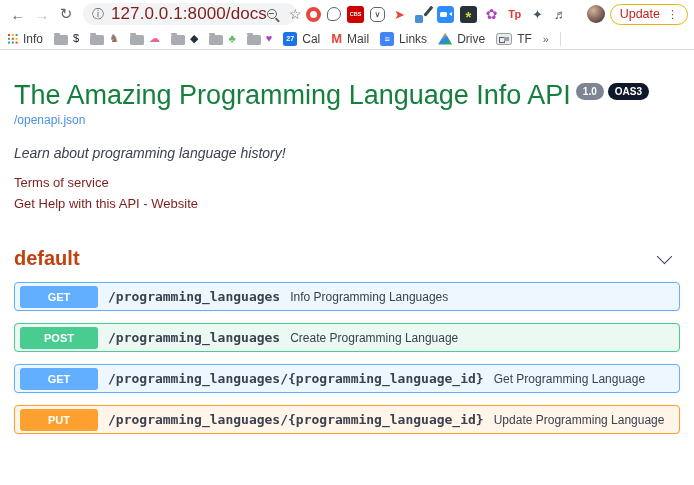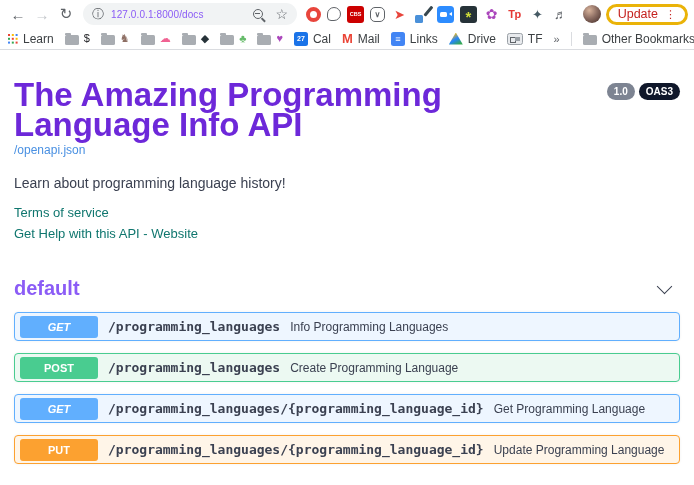--- a/index.html
+++ b/index.html
@@ -14,21 +14,21 @@
   
   .chrome { background:#fff; border-bottom:1px solid #dadce0; }
   .toolbar { height:28px; display:flex; align-items:center; padding:0 6px; }
   .nav-btn { width:24px; height:24px; display:flex; align-items:center; justify-content:center;
              font-size:15px; color:#5f6368; border-radius:50%; flex:0 0 auto; cursor:pointer; }
   .nav-btn.disabled { color:#c4c7cb; }
 
   .omnibox { display:flex; align-items:center; background:#f1f3f4; border-radius:12px;
              height:22px; width:214px; padding:0 9px; margin:0 5px; flex:0 0 auto; }
   .info-icon { color:#5f6368; font-size:12px; margin-right:7px; }
-  .url-text { font-size:10px; color:#8b5cf6; flex:1; white-space:nowrap; letter-spacing:.1px; }
+  .url-text { font-size:17px; color:#7f1d1d; flex:1; white-space:nowrap; letter-spacing:.1px; }
   .mag-icon { width:10px; height:10px; border:1.5px solid #5f6368; border-radius:50%;
               position:relative; margin-right:12px; flex:0 0 auto; }
   .mag-icon::before { content:""; position:absolute; left:1px; top:2.7px; width:5px; height:1.4px; background:#5f6368; }
   .mag-icon::after { content:""; position:absolute; right:-4px; bottom:-2.5px; width:5px; height:1.5px;
                      background:#5f6368; transform:rotate(45deg); }
   .star-icon { color:#5f6368; font-size:14px; line-height:1; }
 
   .ext-row { display:flex; align-items:center; gap:6px; margin-left:4px; flex:1 0 auto; }
   .ext { width:17px; height:17px; display:flex; align-items:center; justify-content:center;
          font-size:11px; flex:0 0 auto; cursor:pointer; position:relative; }
@@ -51,21 +51,21 @@
                         border-right:3.5px solid #fff; }
   .ext-darkflower { background:#263238; border-radius:3px; color:#cddc39; font-size:15px; font-weight:bold; line-height:0; padding-top:6px; }
   .ext-purpleflower { color:#ab47bc; font-size:14px; }
   .ext-tp { color:#e53935; font-weight:bold; font-size:11px; letter-spacing:-.5px; }
   .ext-puzzle { color:#455a64; font-size:13px; }
   .ext-playlist { color:#5f6368; font-size:13px; }
 
   .avatar { width:18px; height:18px; border-radius:50%; margin:0 5px 0 6px; flex:0 0 auto; cursor:pointer;
             background:radial-gradient(circle at 35% 30%, #d7b29a 0%, #8d6e63 45%, #3e2723 100%); }
   .update-pill { display:flex; align-items:center; gap:7px; height:21px; padding:0 9px;
-                 border:3px solid #eab308; border-radius:11px; color:#c5221f; font-size:12.5px;
+                 border:1px solid #eab308; border-radius:11px; color:#c5221f; font-size:12.5px;
                  cursor:pointer; flex:0 0 auto; background:#fff; }
   .kebab { font-size:11px; color:#c5221f; }
 
   
   .bookmarks { height:21px; display:flex; align-items:center; padding:0 8px; gap:11px; }
   .bm { display:flex; align-items:center; gap:5px; font-size:12px; color:#3c4043; cursor:pointer;
         white-space:nowrap; flex:0 0 auto; }
   .apps-grid { width:10px; height:10px; position:relative; }
   .apps-grid::before { content:""; position:absolute; width:2.4px; height:2.4px; background:#ea4335;
     box-shadow: 3.8px 0 0 #fbbc04, 7.6px 0 0 #4285f4,
@@ -84,47 +84,47 @@
                 background:linear-gradient(150deg, #fbbc04 15%, #2684fc 50%, #34a853 85%); }
   .tf-icon { width:16px; height:12px; background:#e8eaed; border:1px solid #9aa0a6; border-radius:2.5px; position:relative; }
   .tf-icon::before { content:""; position:absolute; left:2px; top:3px; width:4px; height:4px; border:1px solid #5f6368; }
   .tf-icon::after { content:""; position:absolute; right:2px; top:3px; width:5px; height:4px; background:#9aa0a6; }
   .bm-overflow { color:#5f6368; font-size:11px; }
   .bm-sep { width:1px; height:14px; background:#dadce0; flex:0 0 auto; }
 
   
   .page { padding:30px 14px 0; }
   .api-title { display:flex; align-items:flex-start; gap:5px; margin:0; }
-  .api-title-text { font-size:33px; line-height:30px; font-weight:bold; color:#6d28d9; }
+  .api-title-text { font-size:27px; line-height:30px; font-weight:normal; color:#15803d; }
   .badges { display:flex; gap:4px; margin-top:3px; }
   .badge { color:#fff; font-size:10px; font-weight:bold; padding:2px 7px; border-radius:9px; line-height:1.3;text-align:center; }
   .badge-version { background:#7d8492; }
   .badge-oas { background:#0f172a; }
   .spec-link { display:inline-block; margin-top:3px; font-size:12px; color:#4990e2; cursor:pointer; }
-  .description { margin-top:17px; font-size:14px; color:#3b4151; }
+  .description { margin-top:17px; font-size:14px; color:#3b4151;font-style:italic; }
   .info-links { margin-top:14px; }
-  .info-link { display:block; font-size:13px; line-height:15px; color:#0f766e; cursor:pointer; }
+  .info-link { display:block; font-size:13px; line-height:15px; color:#7f1d1d; cursor:pointer; }
   .link-terms { margin-bottom:6px; }
   .link-license { margin-top:8px; }
 
   .section-header { margin-top:36px; display:flex; align-items:center; justify-content:space-between; cursor:pointer; }
-  .section-title { font-size:20px; font-weight:bold; color:#8b5cf6; }
+  .section-title { font-size:20px; font-weight:bold; color:#c2410c; }
   .chevron-down { width:11px; height:11px; border-right:1.5px solid #3b4151; border-bottom:1.5px solid #3b4151;
                   transform:rotate(45deg); margin:-4px 10px 0 0; }
 
   .opblock { display:flex; align-items:center; border:1px solid; border-radius:4px;
              margin-top:12px; height:29px; padding:0 5px; cursor:pointer;
              box-shadow:0 0 3px rgba(0,0,0,.06); }
   .opblock:first-of-type { margin-top:14px; }
   .ob-get    { border-color:#61affe; background:#eef6ff; }
   .ob-post   { border-color:#49cc90; background:#ecf9f2; }
   .ob-put    { border-color:#fca130; background:#fff5e8; }
   .opblock-method { width:78px; text-align:center; color:#fff; font-weight:bold; font-size:11px;
                     padding:5px 0; border-radius:3px; flex:0 0 auto; }
-  .m-get { background:#61affe;font-style:italic; } .m-post { background:#49cc90; }
+  .m-get { background:#61affe; } .m-post { background:#49cc90; }
   .m-put { background:#fca130; }
   .opblock-path { font-family:"DejaVu Sans Mono","Liberation Mono",monospace; font-weight:bold;
                   font-size:13px; color:#3b4151; margin-left:10px; }
   .opblock-summary { font-size:12px; color:#3b4151; margin-left:10px; }
 </style>
 </head>
 <body>
 
 <div class="chrome">
   <div class="toolbar">
@@ -154,21 +154,21 @@
     <span class="avatar"></span>
     <div class="update-pill">
       <span>Update</span>
       <span class="kebab">⋮</span>
     </div>
   </div>
 
   <div class="bookmarks">
     <span class="bm">
       <span class="apps-grid"></span>
-      <span>Learn</span>
+      <span>Info</span>
     </span>
     <span class="bm">
       <span class="folder-icon"></span>
       <span class="bm-glyph" style="color:#202124">$</span>
     </span>
     <span class="bm">
       <span class="folder-icon"></span>
       <span class="bm-glyph" style="color:#8d6e63">♞</span>
     </span>
     <span class="bm">
@@ -202,24 +202,20 @@
     <span class="bm">
       <span class="drive-icon"></span>
       <span>Drive</span>
     </span>
     <span class="bm">
       <span class="tf-icon"></span>
       <span>TF</span>
     </span>
     <span class="bm bm-overflow">»</span>
     <span class="bm-sep"></span>
-    <span class="bm">
-      <span class="folder-icon"></span>
-      <span>Other Bookmarks</span>
-    </span>
   </div>
 </div>
 
 <div class="page">
   <h1 class="api-title">
     <span class="api-title-text">The Amazing Programming Language Info API</span>
     <span class="badges">
       <span class="badge badge-version">1.0</span>
       <span class="badge badge-oas">OAS3</span>
     </span>

